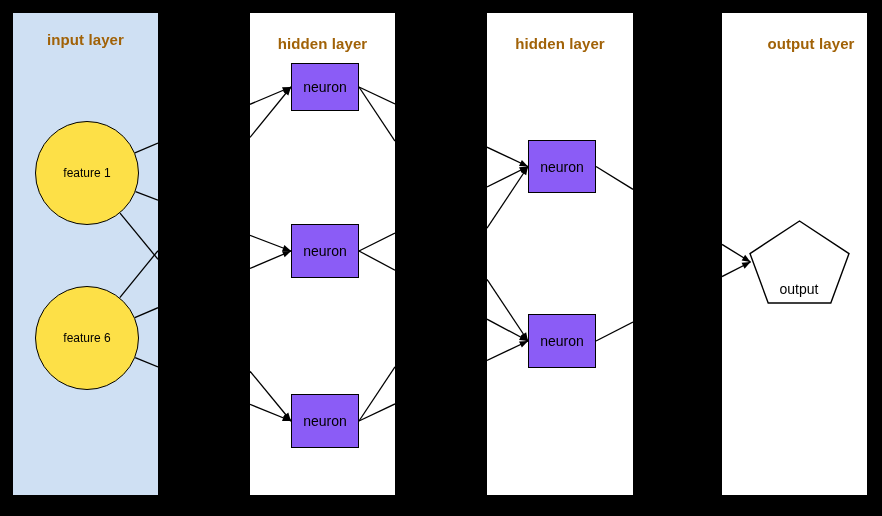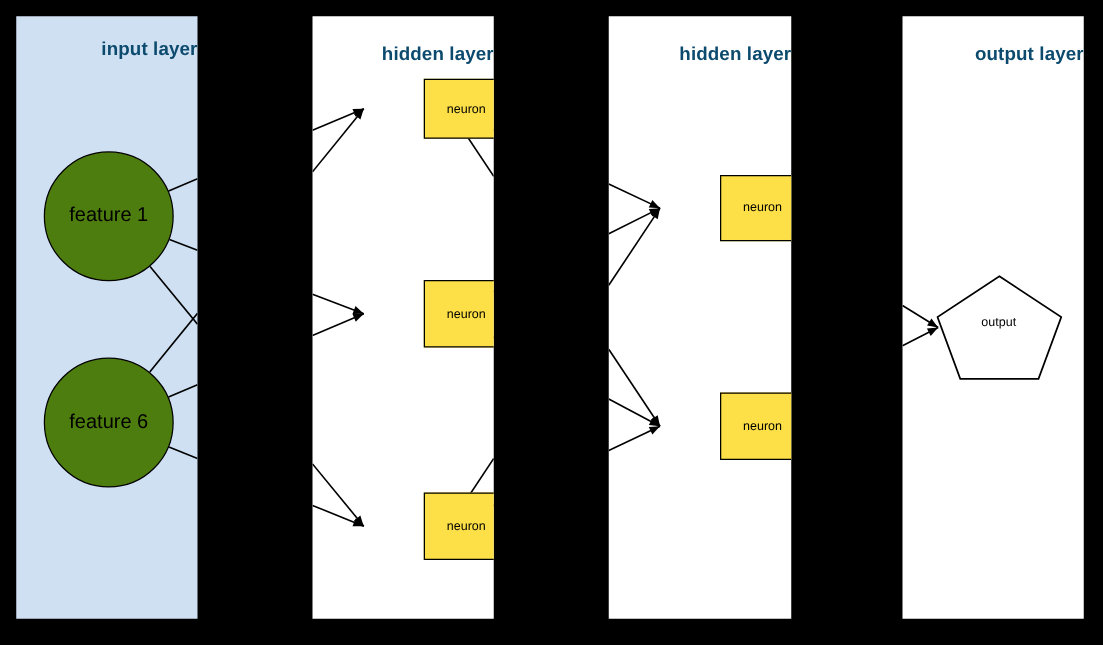--- a/index.html
+++ b/index.html
@@ -17,60 +17,60 @@
   }
   .layer-panel {
     position: absolute;
     box-sizing: border-box;
     overflow: hidden;
   }
   .layer-title {
     position: absolute;
     left: 0;
     right: 0;
-    text-align: right;
+    text-align: center;
     font-size: 15px;
     font-weight: bold;
-    color: #0c4a6e;
+    color: #a16207;
     letter-spacing: 0.1px;
   }
   .node-rect {
     position: absolute;
     box-sizing: border-box;
-    background: #fde047;
+    background: #8b5cf6;
     border: 1.4px solid #000000;
     display: flex;
     align-items: center;
     justify-content: center;
-    font-size: 10px;
+    font-size: 14px;
     color: #000000;
-    margin-left: 48px;
   }
   .node-circle {
     position: absolute;
     box-sizing: border-box;
-    background: #4d7c0f;
+    background: #fde047;
     border: 1.4px solid #000000;
     border-radius: 50%;
     display: flex;
     align-items: center;
     justify-content: center;
-    font-size: 16px;
+    font-size: 12px;
     color: #000000;
   }
   .node-pent {
     position: absolute;
   }
   .pent-label {
     position: absolute;
     left: 0;
     right: 0;
     text-align: center;
-    font-size: 10px;
+    font-size: 14px;
     color: #000000;
+    margin-top: 28px;
   }
   svg.edges {
     position: absolute;
     left: 0;
     top: 0;
     overflow: visible;
   }
   svg.edges line, svg.edges path {
     stroke: #000000;
     stroke-width: 1.3px;

